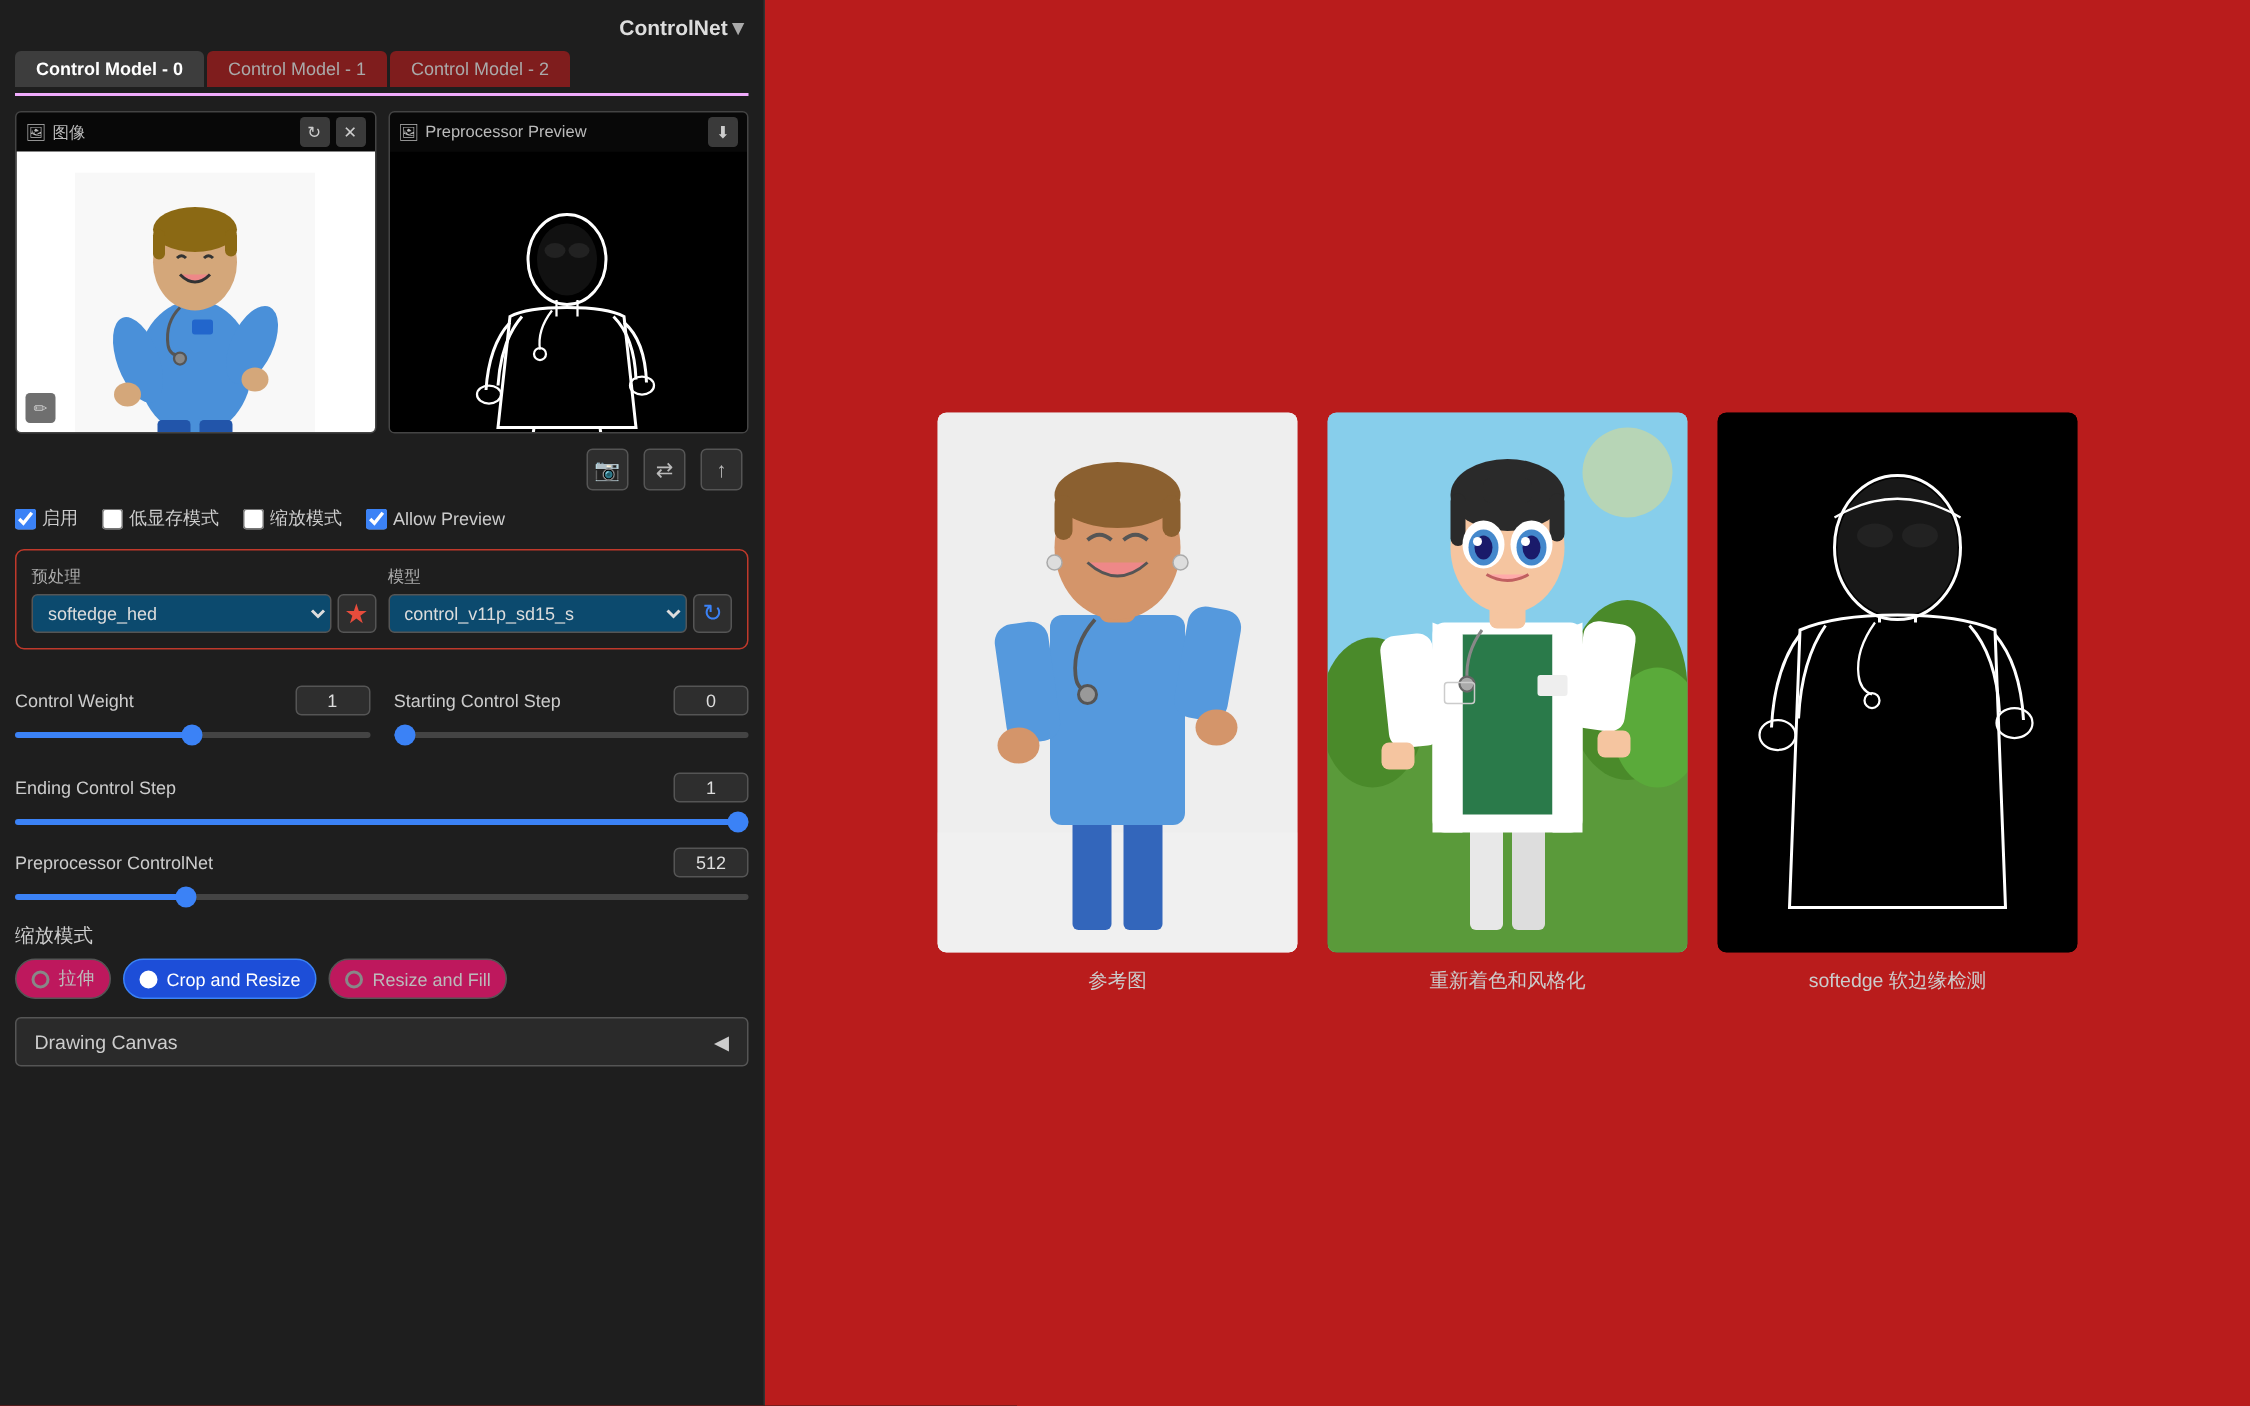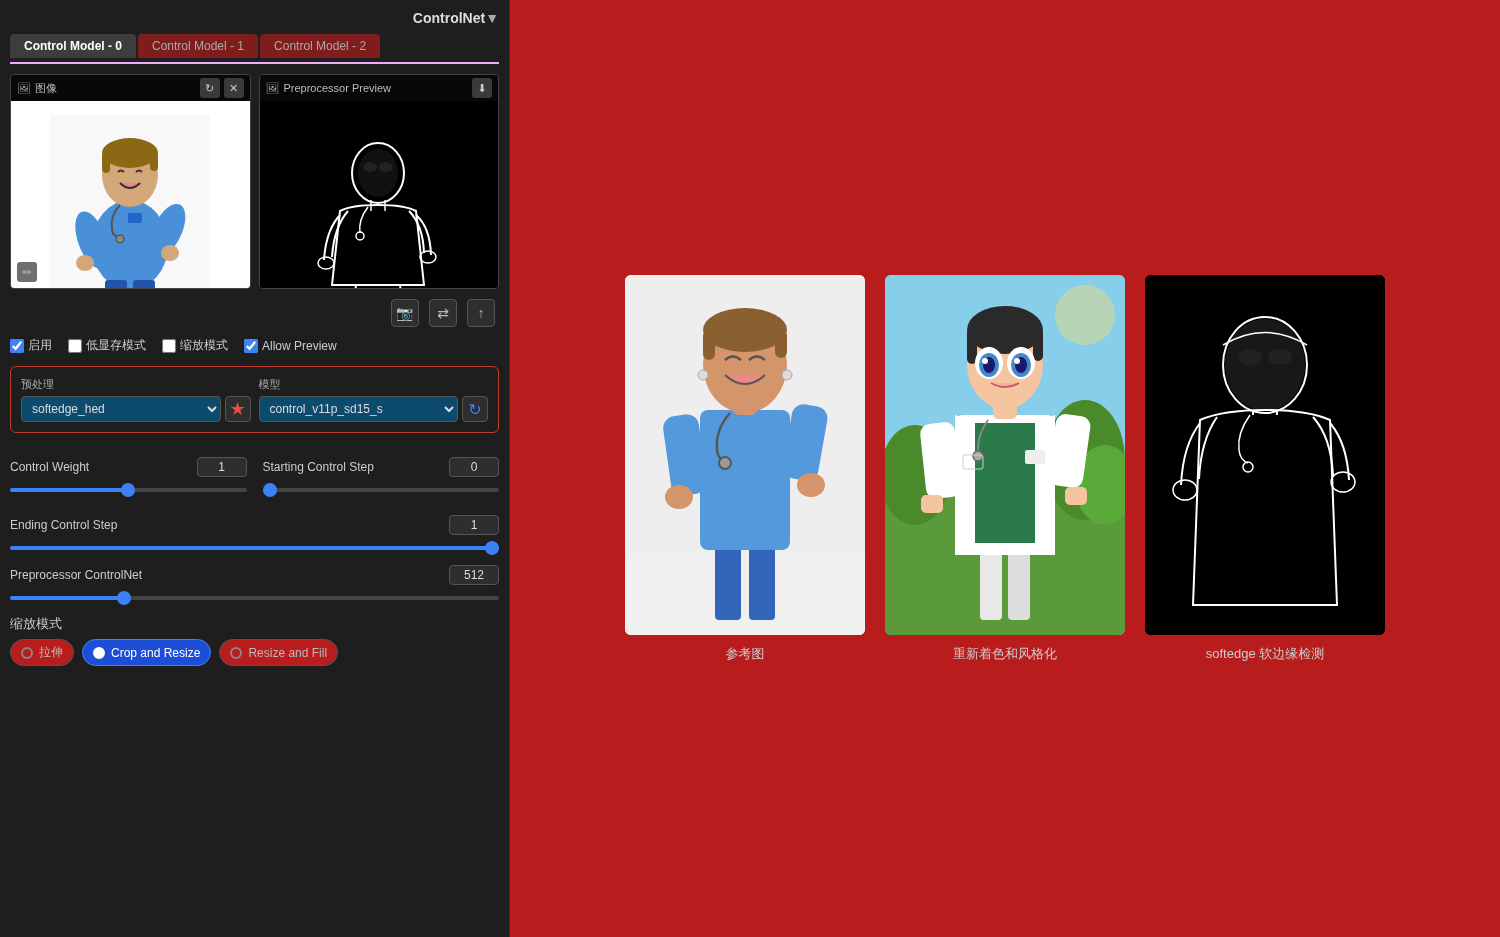--- a/index.html
+++ b/index.html
@@ -263,21 +263,21 @@
       gap: 8px;
       flex-wrap: wrap;
     }
     .radio-btn {
       display: flex;
       align-items: center;
       gap: 6px;
       padding: 4px 10px;
       border-radius: 14px;
       border: 1px solid #555;
-      background: #b91c1c;
+      background: #be185d;
       cursor: pointer;
       font-size: 12px;
       color: #bbb;
     }
     .radio-btn.active {
       background: #1d4ed8;
       border-color: #3b82f6;
       color: #fff;
     }
     .radio-dot {
@@ -602,20 +602,26 @@
           <span class="radio-dot active"></span>
           <span>Crop and Resize</span>
         </div>
         <div class="radio-btn">
           <span class="radio-dot"></span>
           <span>Resize and Fill</span>
         </div>
       </div>
     </div>
 
+    <div style="margin-top:10px;">
+      <button class="drawing-canvas-btn">
+        <span>Drawing Canvas</span>
+        <span>◀</span>
+      </button>
+    </div>
   </div>
 
   <div class="right-panel">
     <div class="output-images">
 
       <div class="output-image-wrap">
         <div class="out-img-1 output-img-box">
           <svg viewBox="0 0 240 360" width="240" height="360" xmlns="http://www.w3.org/2000/svg">
             <rect width="240" height="360" fill="#eeeeee"></rect>
             <rect x="0" y="280" width="240" height="80" fill="#f0f0f0"></rect>

